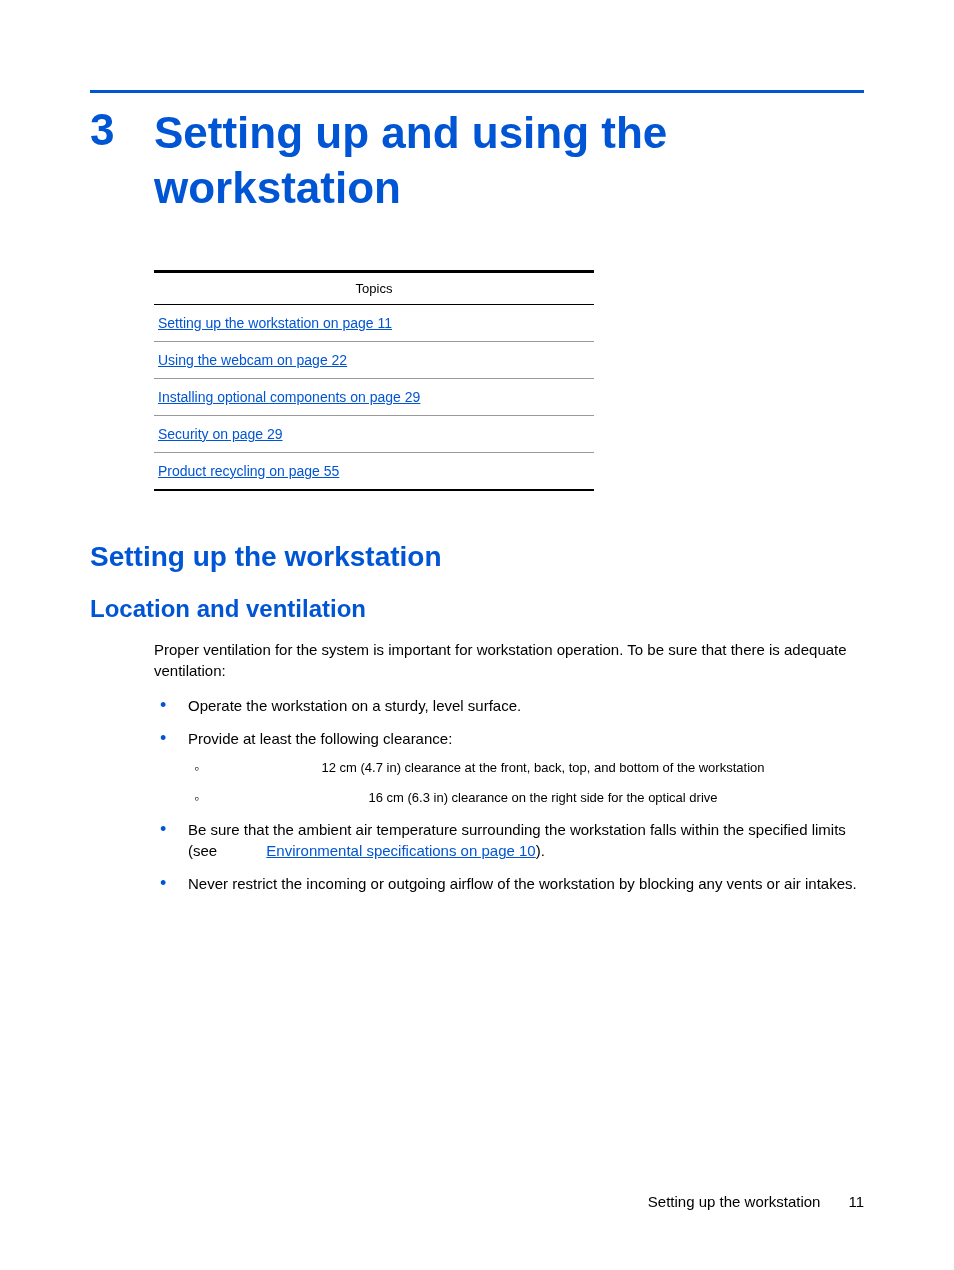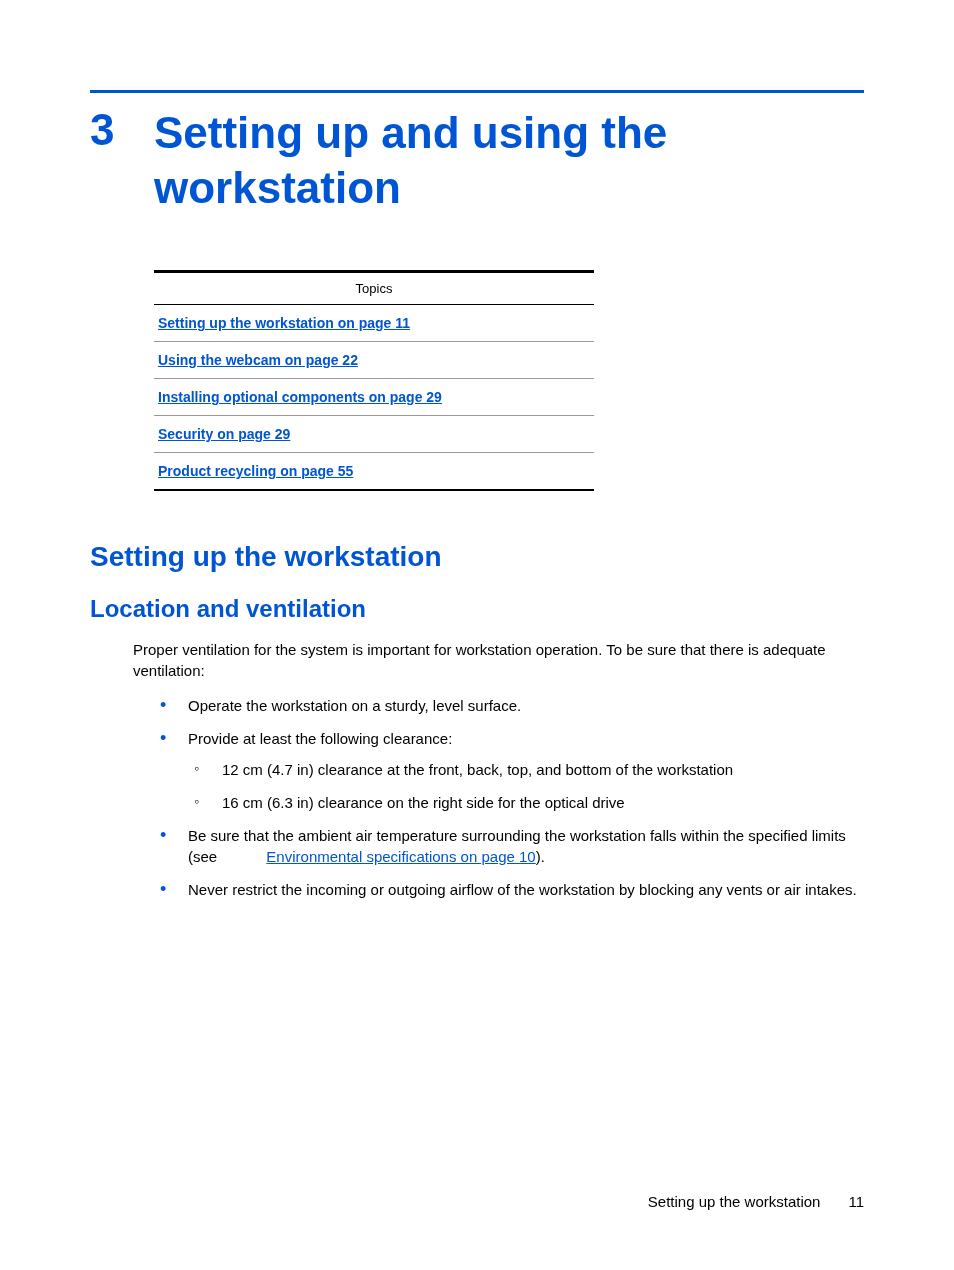--- a/index.html
+++ b/index.html
@@ -51,21 +51,20 @@
       border-top: 3px solid #000;
       border-bottom: 1px solid #000;
       text-align: center;
       font-size: 13px;
       font-weight: normal;
       padding: 8px 4px;
     }
     .topics-table tbody td {
       border-bottom: 1px solid #999;
       padding: 9px 4px;
-      font-weight: bold;
     }
     .topics-table tbody tr:last-child td {
       border-bottom: 2px solid #000;
     }
     .topic-link {
       color: #0055d4;
       text-decoration: underline;
       font-size: 14px;
       cursor: pointer;
     }
@@ -75,21 +74,21 @@
       color: #0055d4;
       margin-bottom: 22px;
     }
     .h3 {
       font-size: 24px;
       font-weight: bold;
       color: #0055d4;
       margin-bottom: 16px;
     }
     .body-text {
-      margin-left: 43px;
+      margin-left: 64px;
       font-size: 15px;
       line-height: 1.4;
       margin-bottom: 14px;
     }
     .bullet-list {
       margin-left: 64px;
       list-style: none;
     }
     .bullet-list > li {
       position: relative;
@@ -107,23 +106,24 @@
       font-size: 18px;
       line-height: 1.2;
     }
     .sub-list {
       list-style: none;
       margin-top: 10px;
     }
     .sub-list > li {
       position: relative;
       padding-left: 34px;
-      font-size: 15px;
+      font-size: 13px;
       line-height: 1.4;
       margin-bottom: 12px;
+      text-align: center;
     }
     .sub-list > li::before {
       content: "◦";
       position: absolute;
       left: 6px;
       top: 0;
       color: #000;
       font-size: 14px;
       line-height: 1.4;
     }

